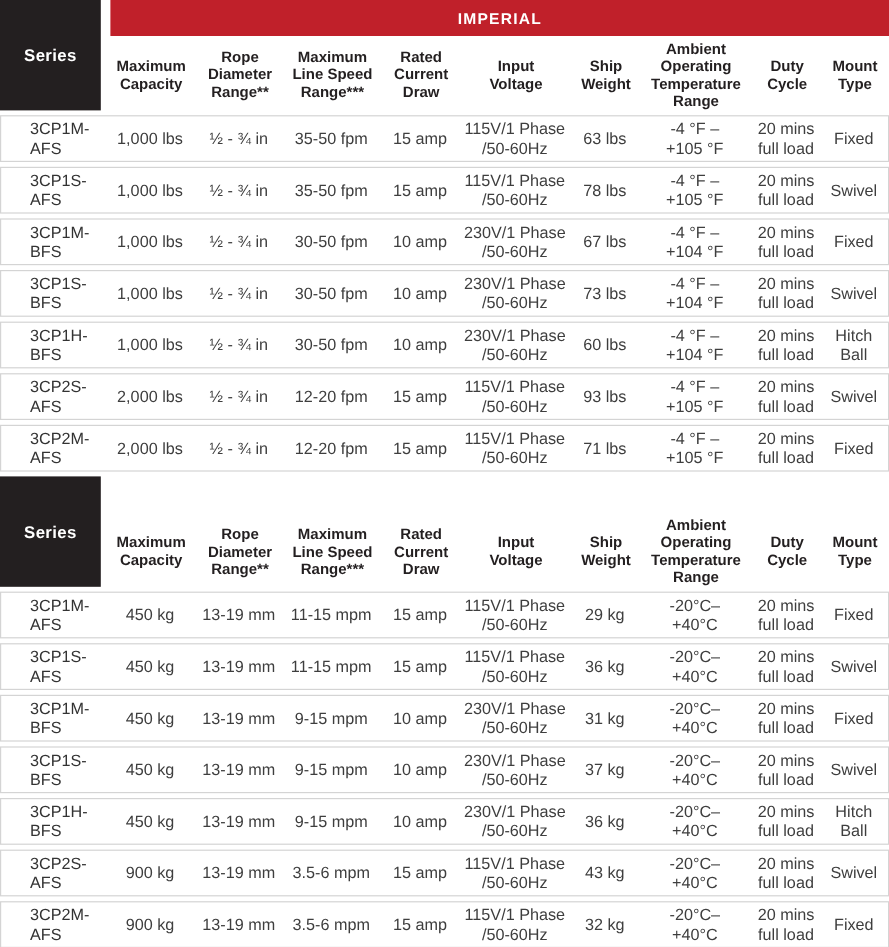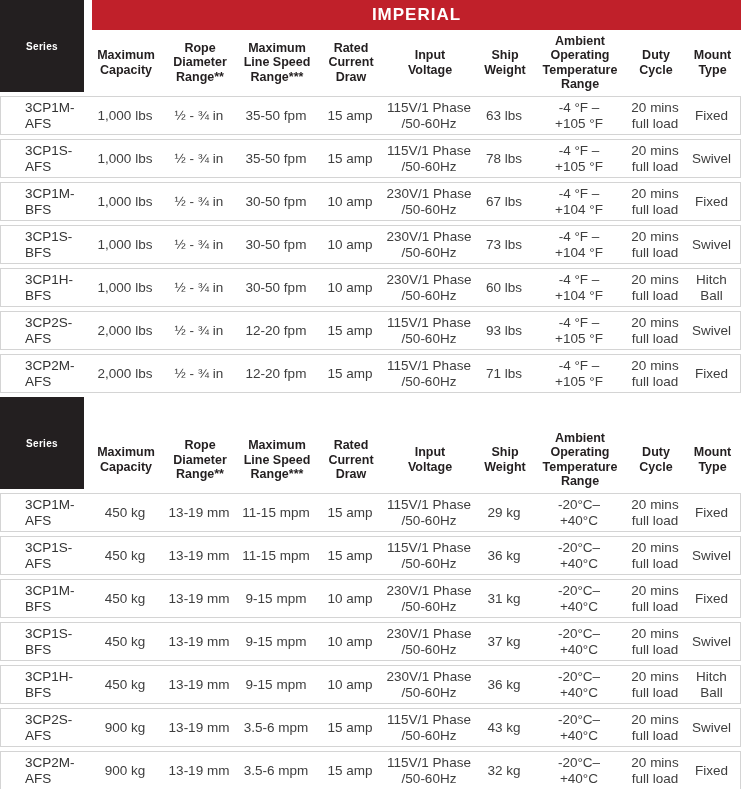--- a/index.html
+++ b/index.html
@@ -15,34 +15,34 @@
     grid-template-rows: 30px 59px;
     row-gap: 3px;
     margin-bottom: 4px;
   }
   .series-box {
     grid-row: 1 / 3;
     grid-column: 1;
     background: var(--header-black, #231f20);
     color: #ffffff;
     font-weight: bold;
-    font-size: 10px;
+    font-size: 14px;
     display: flex;
     align-items: center;
     justify-content: center;
     letter-spacing: 0.3px;
   }
   .banner {
     grid-column: 2;
     grid-row: 1;
     margin-left: 8px;
     background: var(--banner-red, #c0202a);
     color: #ffffff;
     font-weight: bold;
-    font-size: 17px;
+    font-size: 13px;
     letter-spacing: 1px;
     display: flex;
     align-items: center;
     justify-content: center;
   }
   .header-cells {
     grid-column: 2;
     grid-row: 2;
     margin-left: 2px;
     display: grid;

